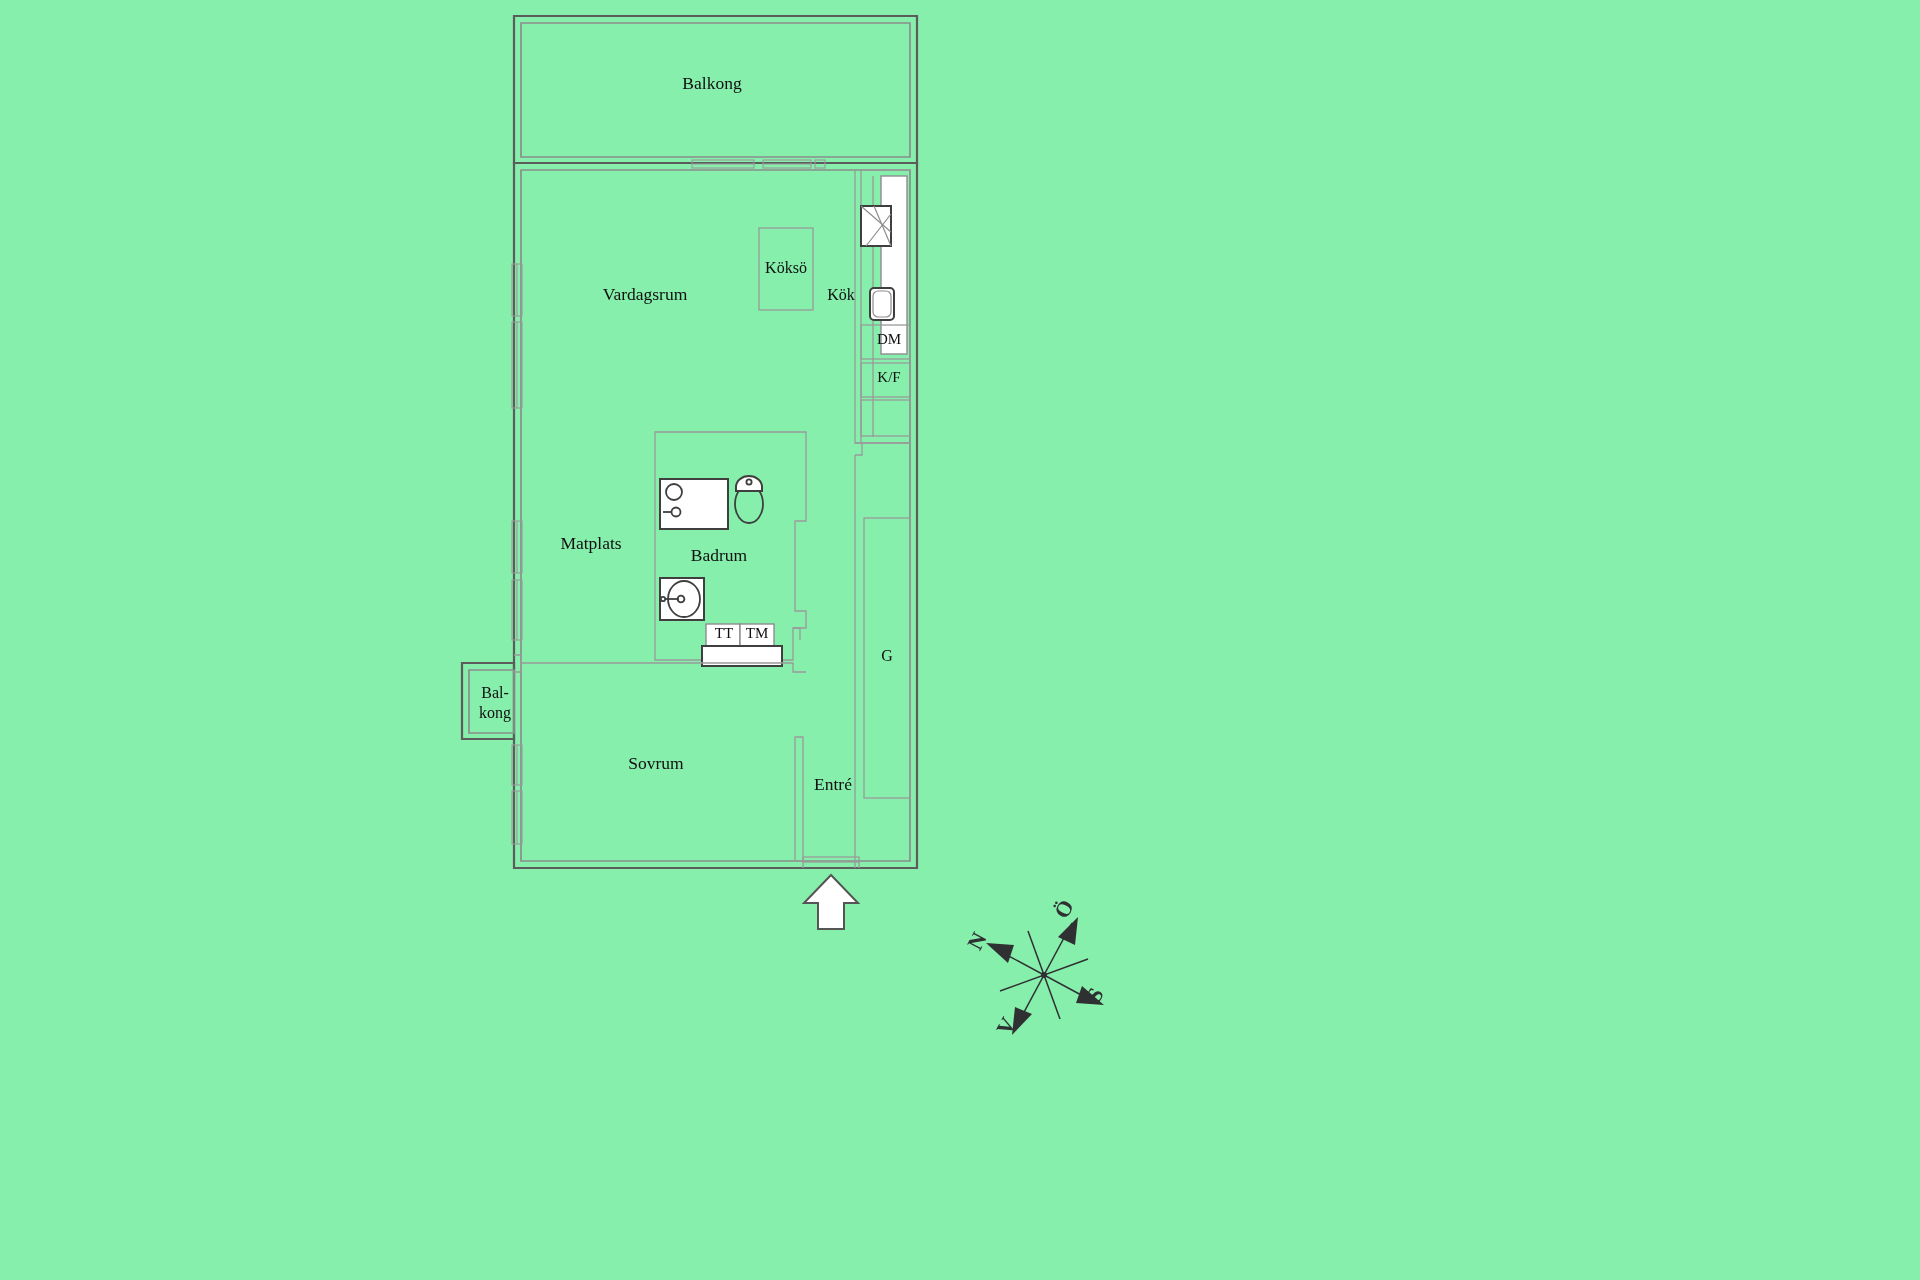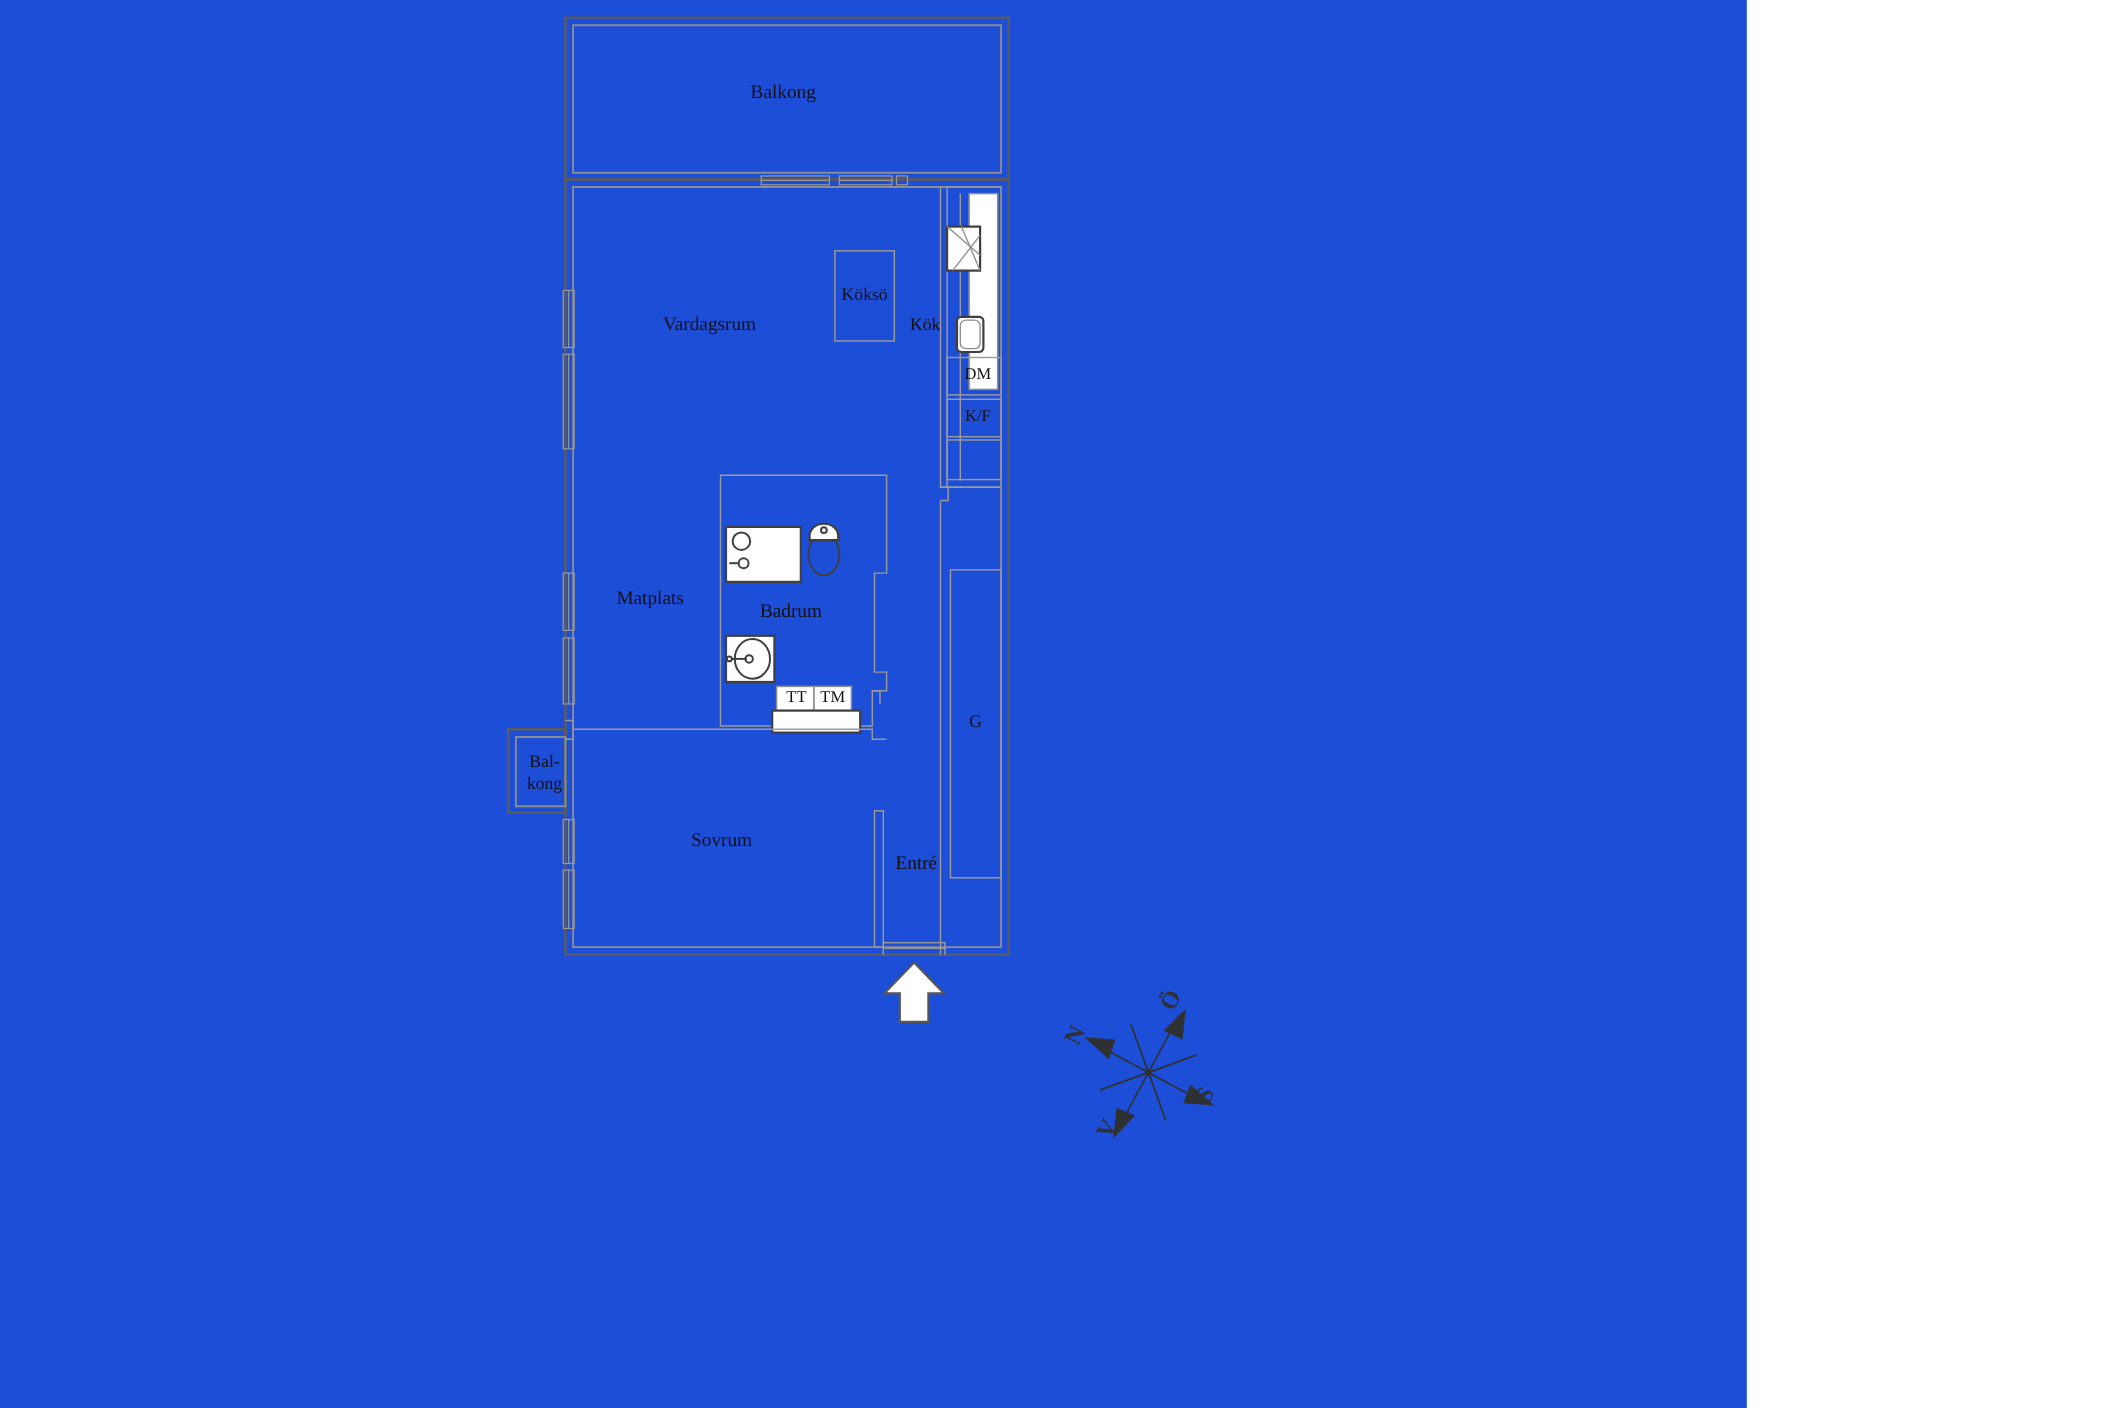--- a/index.html
+++ b/index.html
@@ -9,23 +9,23 @@
     background: #ffffff;
   }
   body {
     width: 1920px;
     height: 1280px;
     font-family: "Liberation Serif", "DejaVu Serif", serif;
     overflow: hidden;
   }
   #plan-root {
     position: relative;
-    width: 1588px;
+    width: 1920px;
     height: 1280px;
-    background: #1d4ed8;
+    background: #86efac;
   }
   svg#floorplan-svg {
     position: absolute;
     left: 0;
     top: 0;
     width: 1920px;
     height: 1280px;
     display: block;
   }
   .wall-outer { fill: none; stroke: #5c5c5c; stroke-width: 2.2; }

